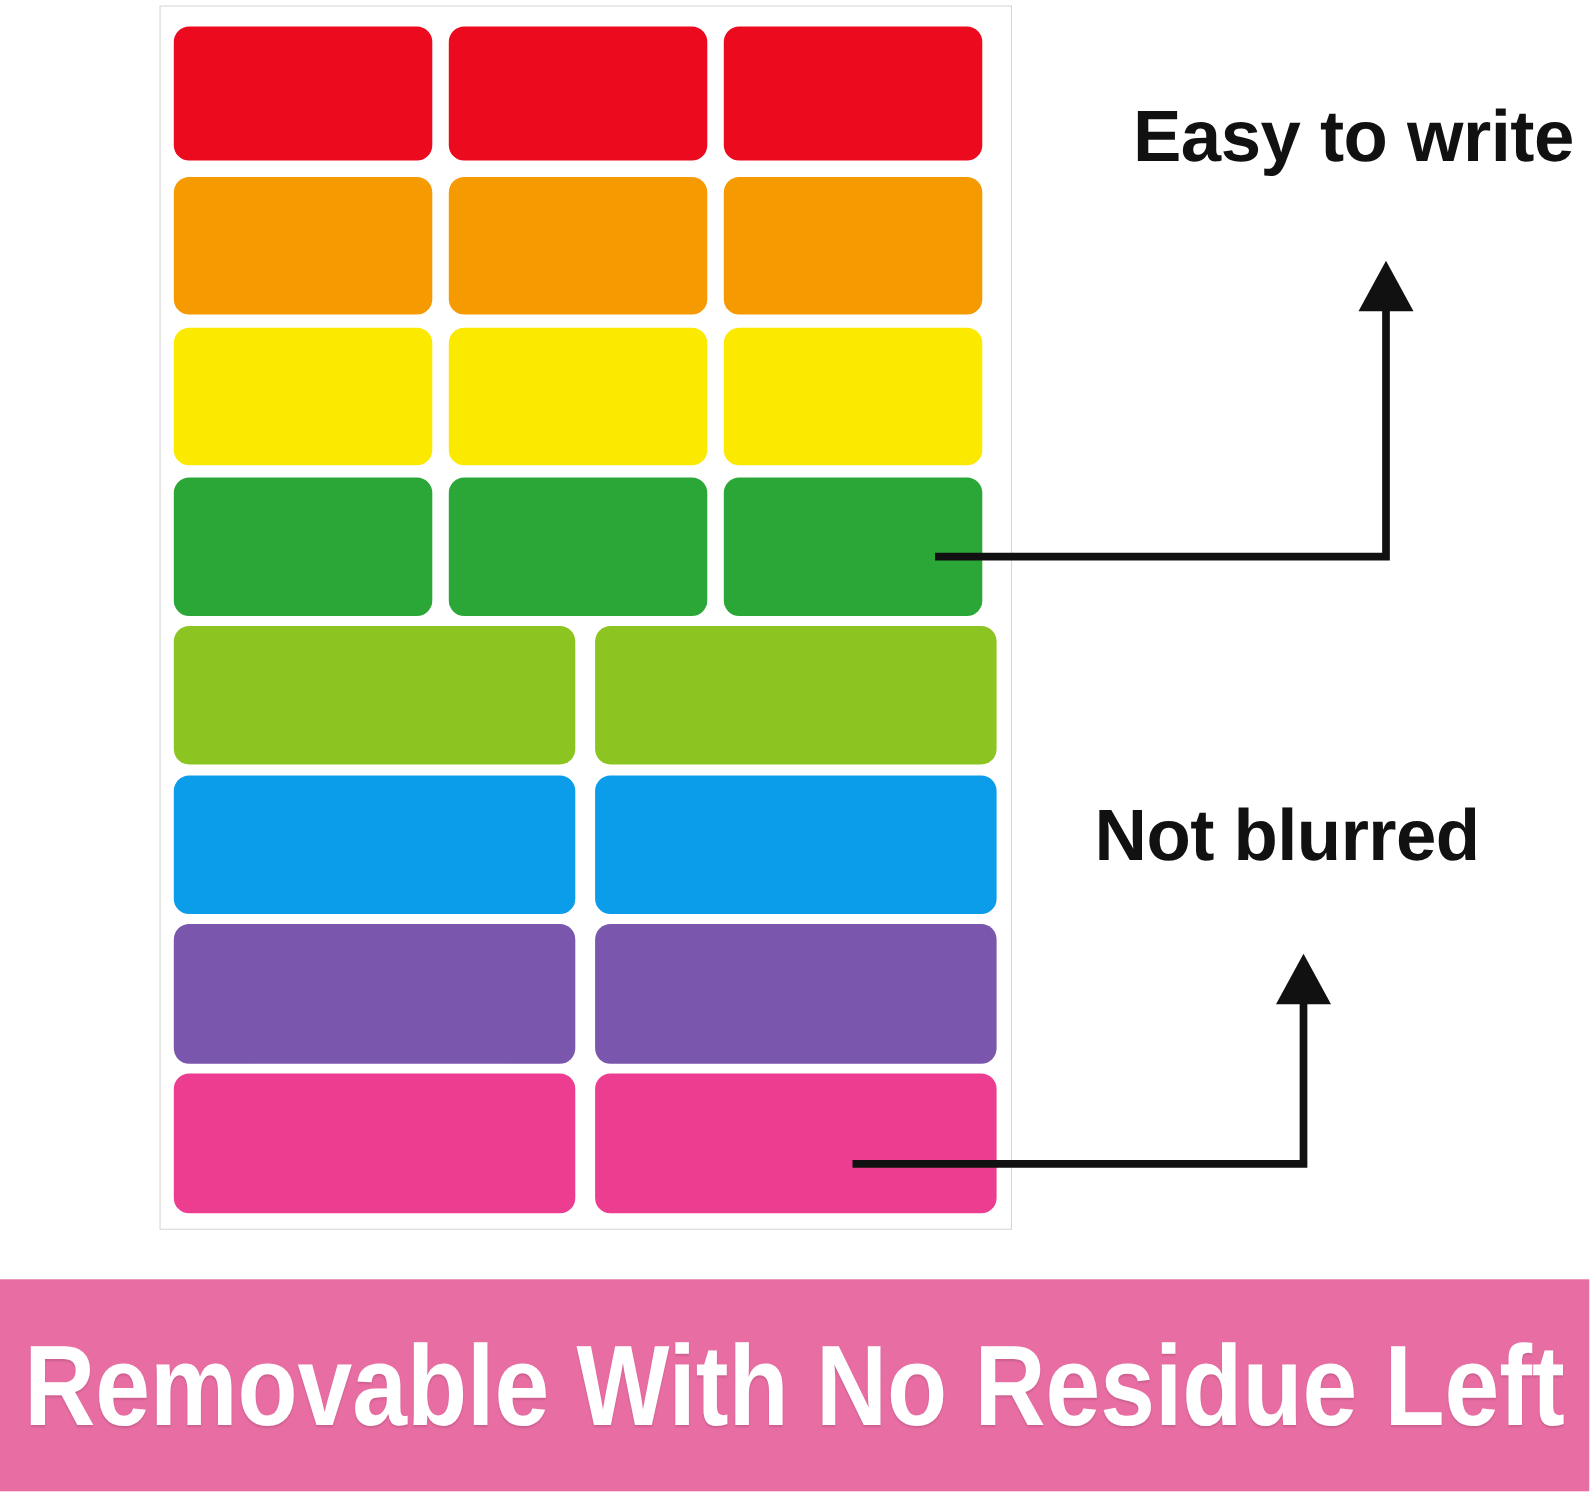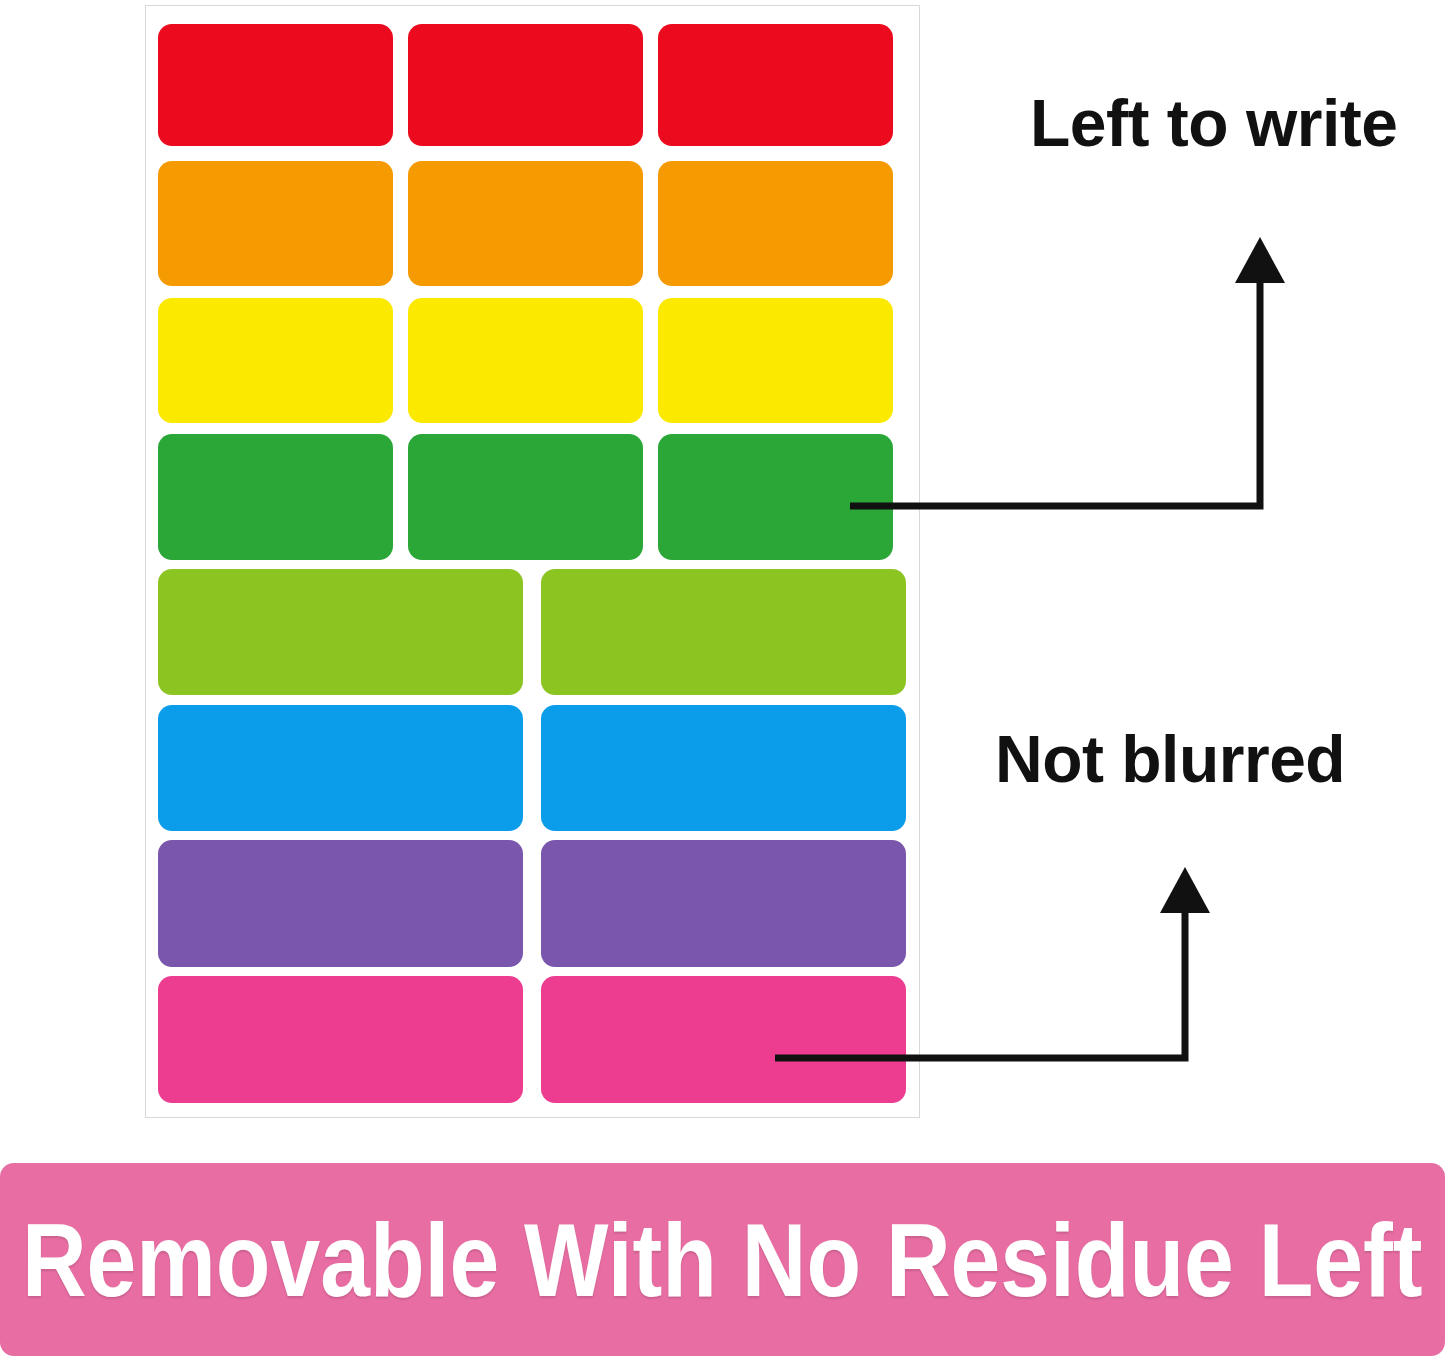--- a/index.html
+++ b/index.html
@@ -84,21 +84,20 @@
   #bottom-banner {
     position: absolute;
     left: 0;
     top: 1163px;
     width: 1445px;
     height: 193px;
     background: #e76da2;
     display: flex;
     align-items: center;
     justify-content: center;
-    border-radius: 14px;
   }
   #banner-text {
     color: #ffffff;
     font-family: "Liberation Sans Narrow", "Liberation Sans", sans-serif;
     font-weight: bold;
     font-size: 104px;
     line-height: 1;
     transform: scaleX(0.86);
     transform-origin: center center;
     white-space: nowrap;
@@ -150,19 +149,19 @@
 <svg class="arrow-svg" style="left:840px; top:235px;" width="440" height="285" viewBox="0 0 440 285">
   <path d="M 10 271 L 420 271 L 420 30" stroke="#111111" stroke-width="7" fill="none"></path>
   <polygon points="420,2 445,48 395,48" fill="#111111"></polygon>
 </svg>
 
 <svg class="arrow-svg" style="left:765px; top:865px;" width="440" height="205" viewBox="0 0 440 205">
   <path d="M 10 193 L 420 193 L 420 30" stroke="#111111" stroke-width="7" fill="none"></path>
   <polygon points="420,2 445,48 395,48" fill="#111111"></polygon>
 </svg>
 
-<div class="callout-label" id="label-easy-to-write">Left to write</div>
+<div class="callout-label" id="label-easy-to-write">Easy to write</div>
 
 <div class="callout-label" id="label-not-blurred">Not blurred</div>
 
 <div id="bottom-banner" style="background: rgb(231, 109, 162);">
   <div id="banner-text" style="color: rgb(255, 255, 255);">Removable With No Residue Left</div>
 </div>
 
 </body></html>

